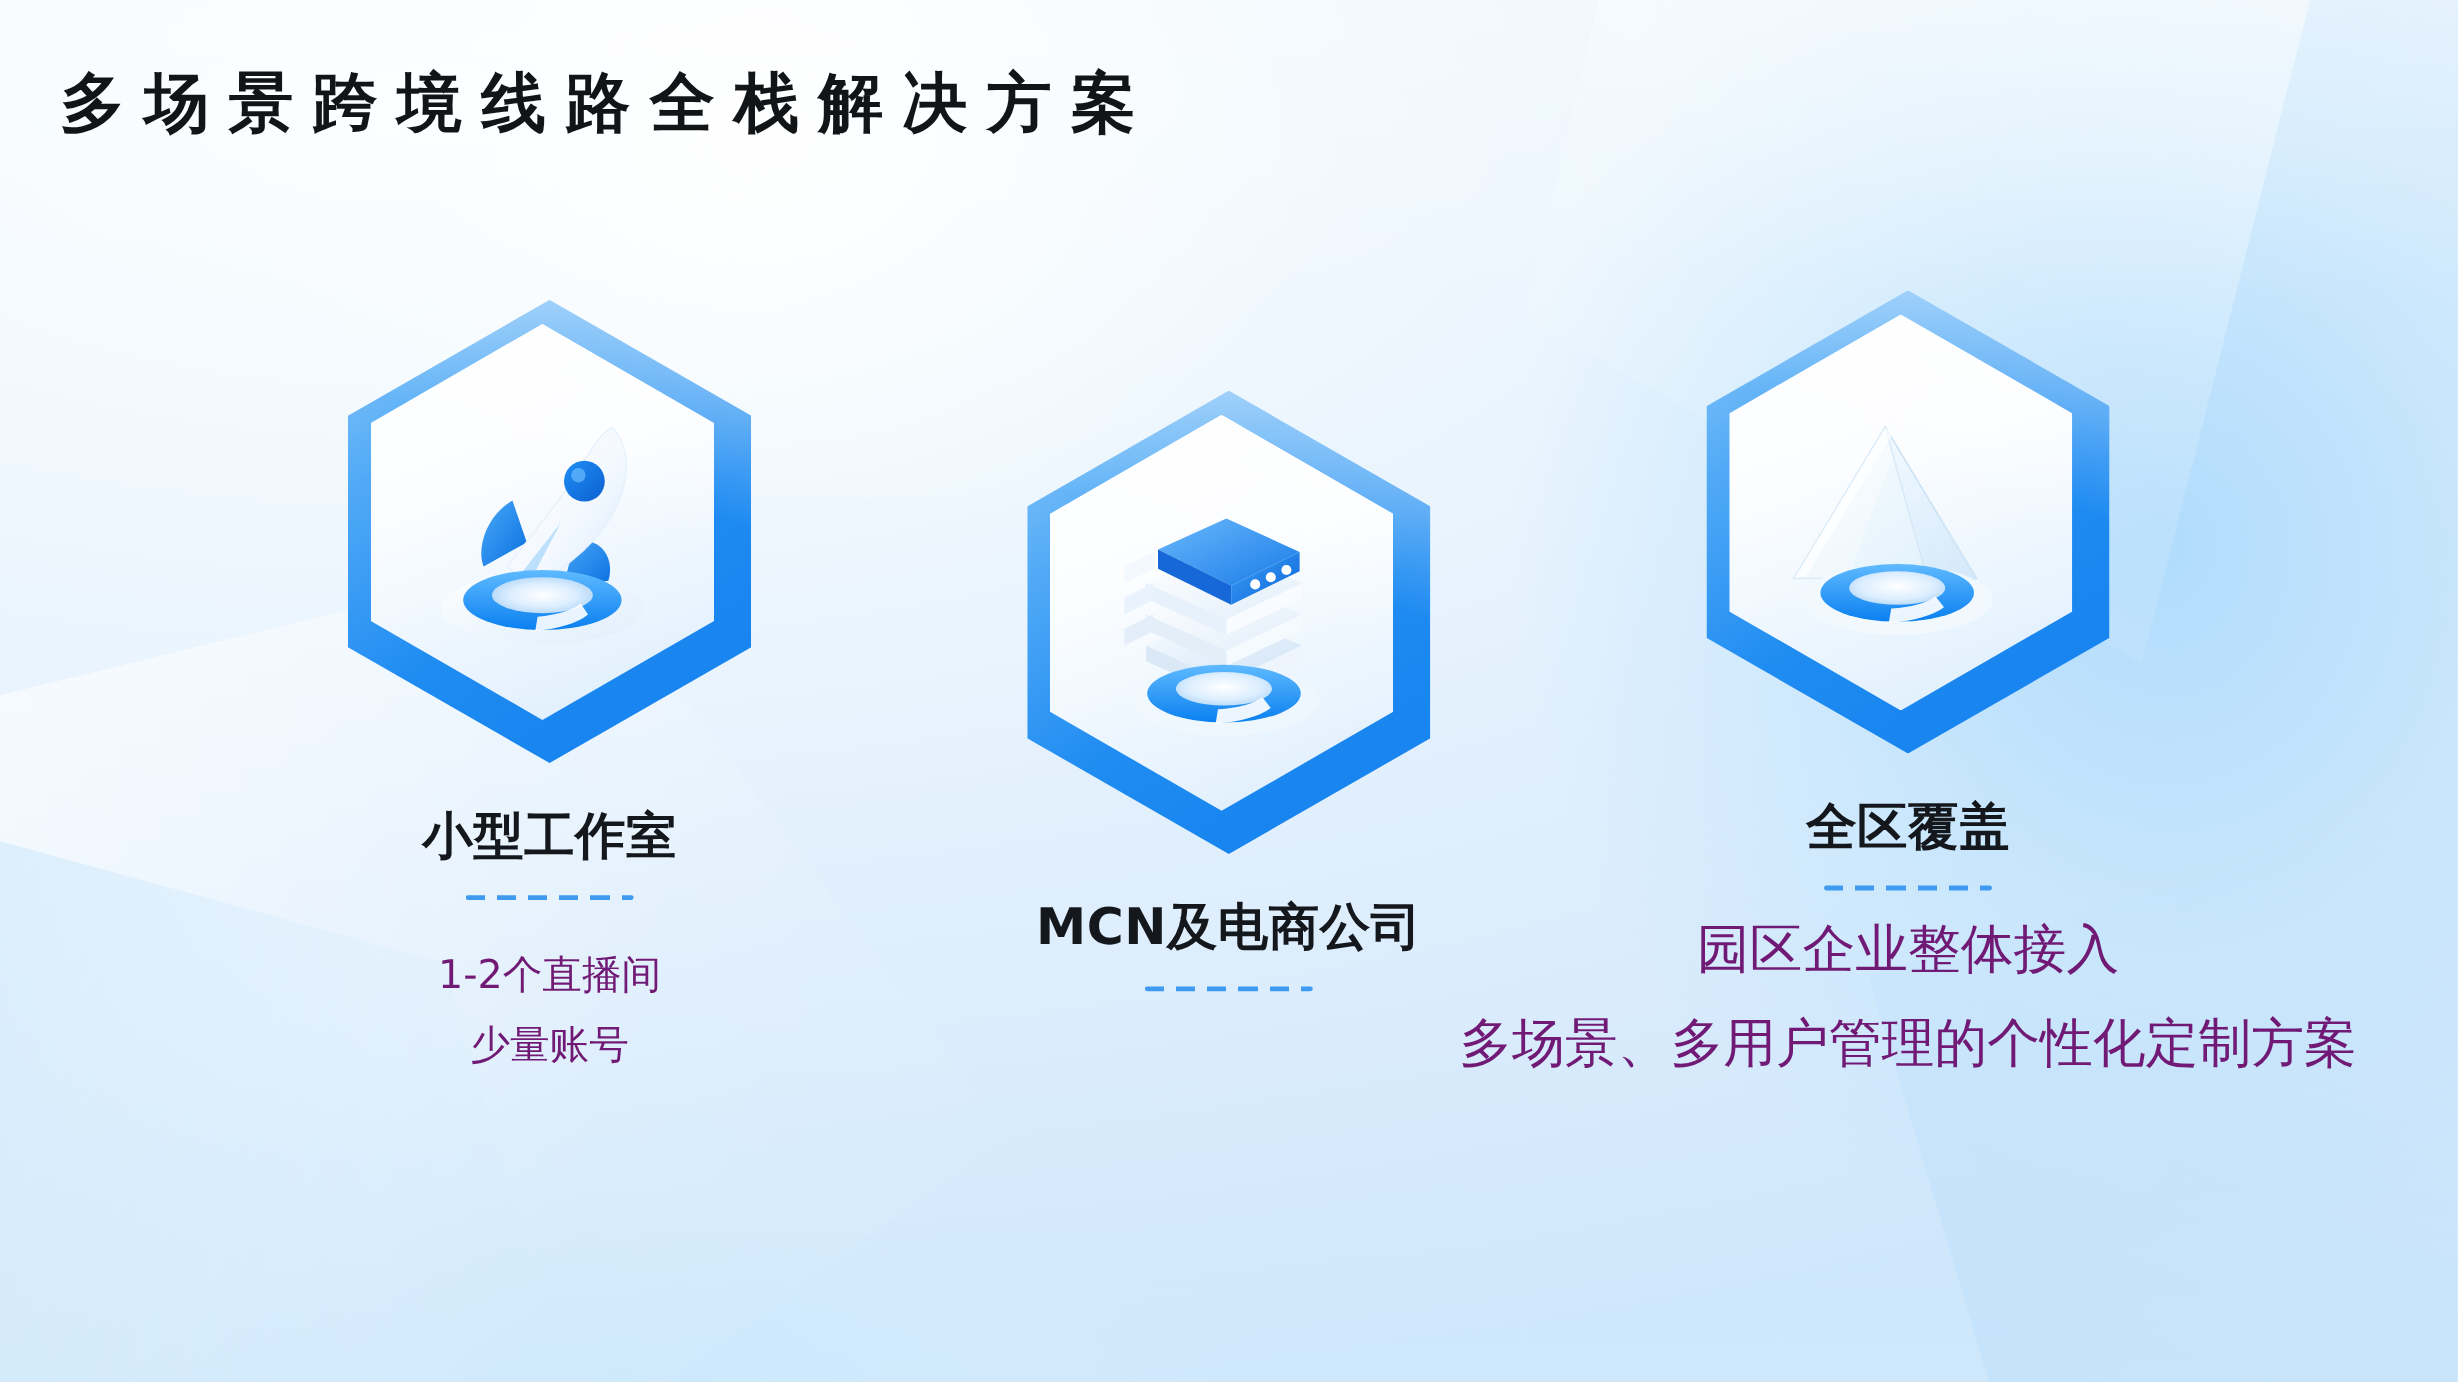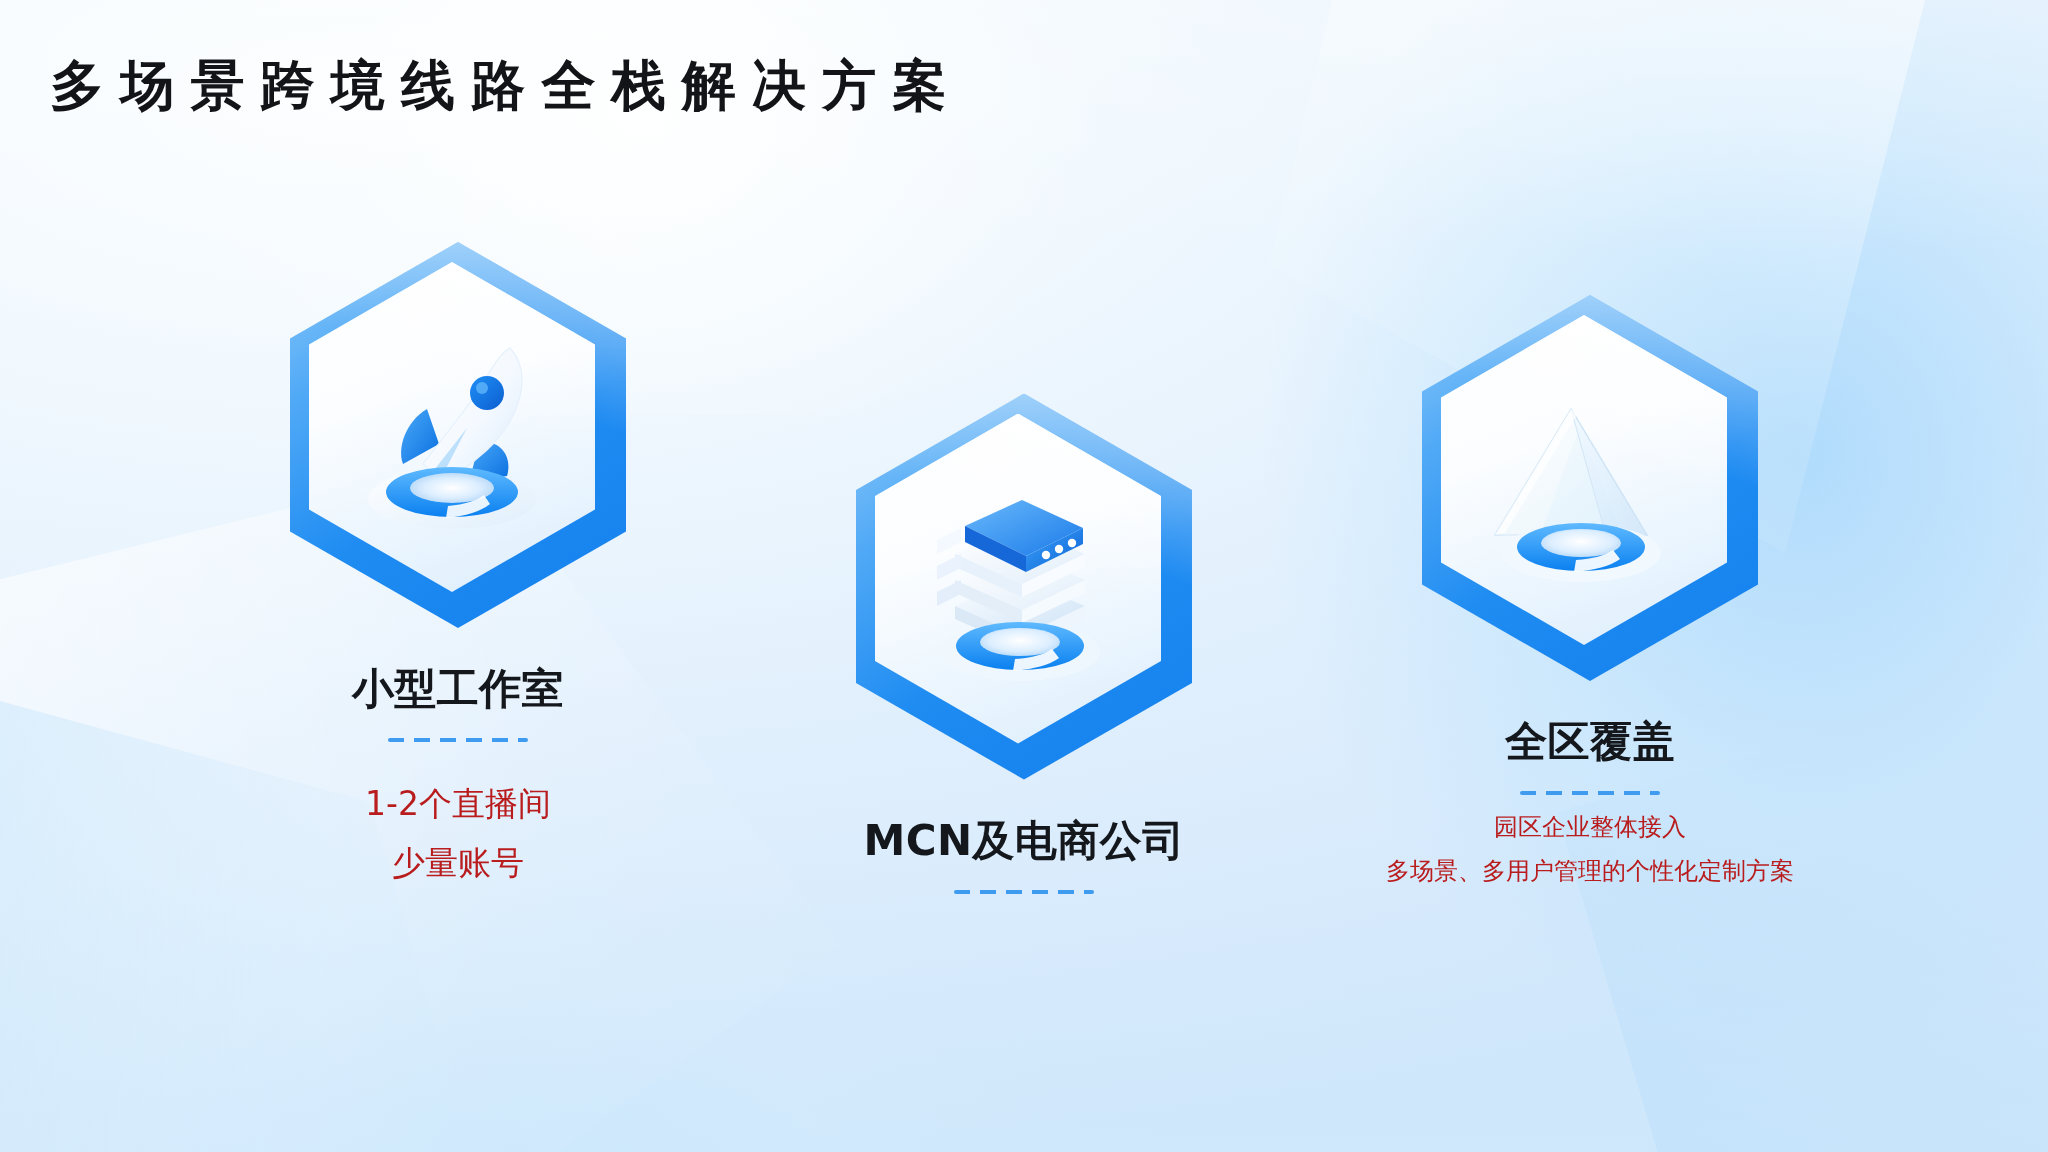--- a/index.html
+++ b/index.html
@@ -64,21 +64,21 @@
     font-size:54px; font-weight:900; color:#121417;
     letter-spacing:.30em; line-height:1.12;
     white-space:nowrap;
     font-family:"DejaVu Sans","Liberation Sans",sans-serif;
     text-shadow:0 1px 0 rgba(255,255,255,.35);
   }
 
   
   #cards{
     position:absolute; left:0; right:0; top:210px; z-index:4;
-    display:flex; justify-content:center; align-items:flex-end;
+    display:flex; justify-content:center; align-items:center;
     gap:96px; padding:0 110px;
   }
   .card{ width:470px; display:flex; flex-direction:column; align-items:center; }
 
   
   .hex-wrap{
     position:relative; width:400px; height:450px;
     display:flex; align-items:center; justify-content:center;
   }
   .hex-outer{
@@ -118,27 +118,27 @@
     letter-spacing:.01em; line-height:1.2; white-space:nowrap;
     font-family:"DejaVu Sans","Liberation Sans",sans-serif;
   }
   .divider{
     margin-top:24px; width:140px; height:4px;
     background:repeating-linear-gradient(90deg,#3e9bf0 0 16px, rgba(0,0,0,0) 16px 26px);
     border-radius:2px;
   }
   .c-lines{
     margin-top:34px; text-align:center;
-    font-size:33px; font-weight:400; color:#b91c1c; line-height:1.72;
+    font-size:33px; font-weight:400; color:#701a75; line-height:1.72;
     white-space:nowrap;
     font-family:"DejaVu Sans","Liberation Sans",sans-serif;
   }
   .c-lines div{ margin-bottom:2px; }
 
-  .card--wide .c-lines{ font-size:24px;margin-top:12px; }
+  .card--wide .c-lines{ font-size:44px;margin-top:12px; }
 </style>
 </head>
 <body>
 
 <div id="bg">
   <div class="bg-base"></div>
   <div class="bg-wash-t"></div>
   <div class="bg-wash-r"></div>
   <div class="bg-wash-b"></div>
   <div class="shard shard-1"></div>

